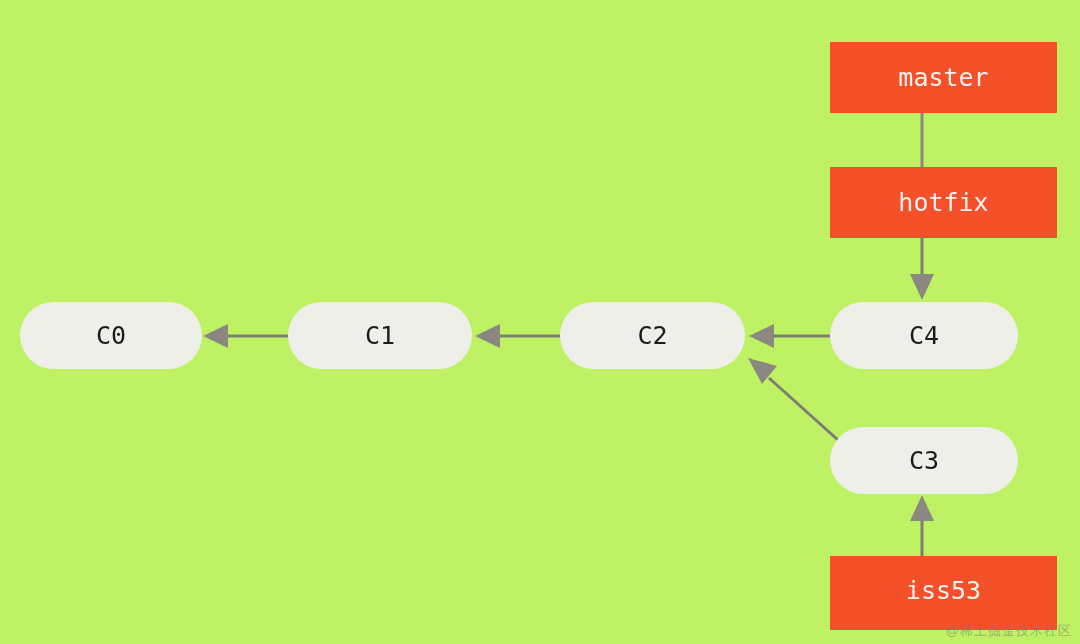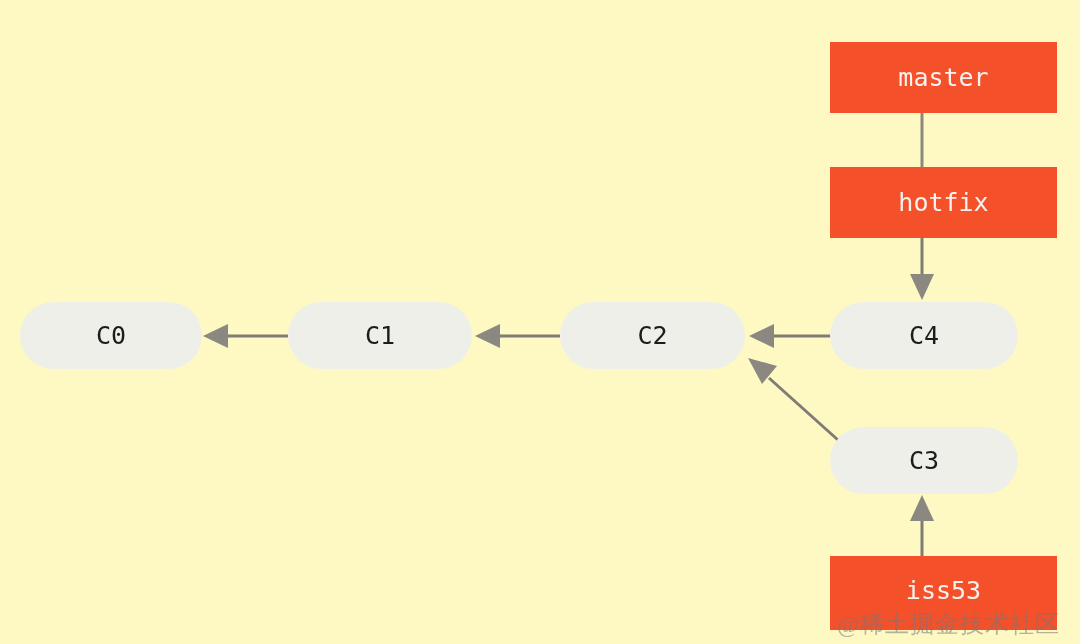--- a/index.html
+++ b/index.html
@@ -8,21 +8,21 @@
     padding: 0;
     background: #ffffff;
   }
   body {
     font-family: "DejaVu Sans Mono", "Liberation Mono", monospace;
   }
   #canvas {
     position: relative;
     width: 1080px;
     height: 644px;
-    background: #fef9c3;
+    background: #bef264;
     overflow: hidden;
   }
   svg.diagram {
     position: absolute;
     left: 0;
     top: 0;
     width: 1080px;
     height: 644px;
     display: block;
   }
@@ -57,24 +57,24 @@
     fill: #8b8881;
     stroke: none;
   }
   .plain-line {
     stroke: #8b8881;
     stroke-width: 3;
     fill: none;
   }
   .watermark {
     position: absolute;
-    right: 20px;
+    right: 8px;
     bottom: 4px;
-    font-family: Liberation Serif, serif;
-    font-size: 24px;
+    font-family: Liberation Sans, sans-serif;
+    font-size: 13px;
     color: rgba(120,120,120,0.55);
     letter-spacing: 1px;
     white-space: nowrap;
     pointer-events: none;
   }
 </style>
 </head>
 <body>
 
 <div id="canvas">

